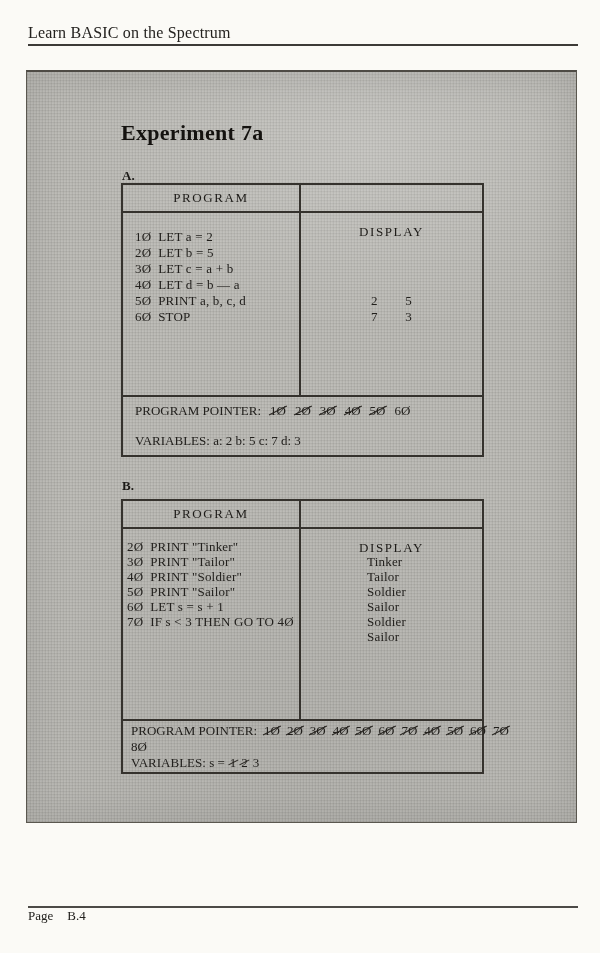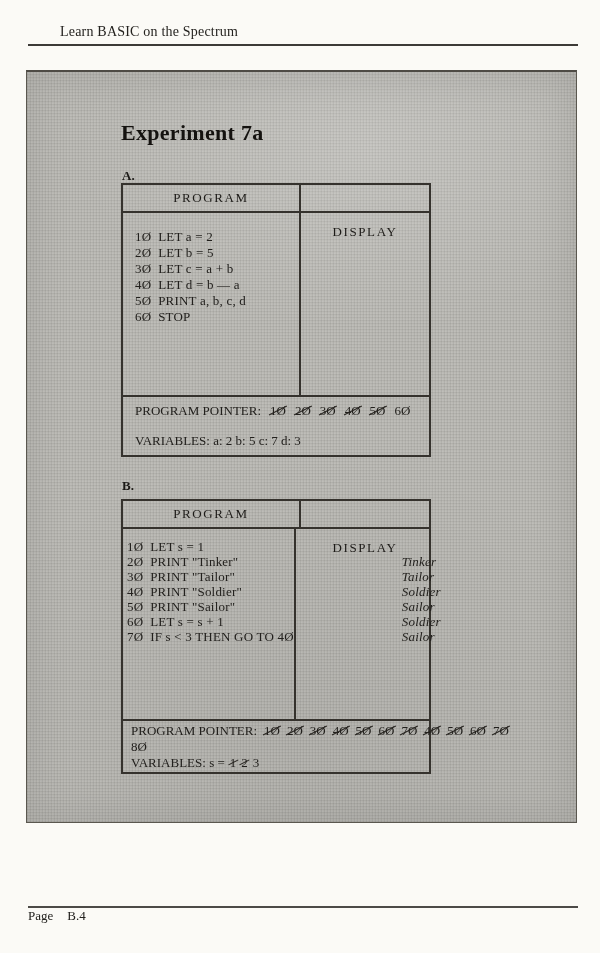--- a/index.html
+++ b/index.html
@@ -1,21 +1,21 @@
 <!DOCTYPE html>
 <html><head>
 <meta charset="utf-8">
 <style>
   html,body{margin:0;padding:0;}
   body{
     width:600px;height:953px;position:relative;overflow:hidden;
     background:#fbfaf6;color:#22201d;
     font-family:"Liberation Serif", serif;
   }
-  .running-header{position:absolute;left:28px;top:24px;font-size:14px;letter-spacing:.2px;color:#24221f;margin-left:32px;}
+  .running-header{position:absolute;left:28px;top:24px;font-size:16px;letter-spacing:.2px;color:#24221f;}
   .header-rule{position:absolute;left:28px;top:44px;width:550px;height:2px;background:#3c3a37;}
   .footer-rule{position:absolute;left:28px;top:906px;width:550px;height:2px;background:#4c4a47;}
   .page-footer{position:absolute;left:28px;top:908px;font-size:13px;}
   .page-footer .page-num{margin-left:14px;}
 
   .photo-panel{
     position:absolute;left:26px;top:70px;width:551px;height:753px;box-sizing:border-box;
     background-color:#b9b8b3;
     background-image:
       radial-gradient(ellipse 420px 260px at 62% 10%, rgba(255,255,255,.16), transparent 70%),
@@ -25,40 +25,40 @@
     border:1px solid #5a574f;border-top:2px solid #4e4b45;
     box-shadow:inset 0 0 45px rgba(0,0,0,.10);
   }
 
   .title{position:absolute;left:94px;top:48px;margin:0;font-size:22px;font-weight:bold;letter-spacing:.3px;color:#14120f;}
   .section-label{position:absolute;font-size:13px;font-weight:bold;color:#1c1a17;}
   .label-a{left:95px;top:96px;}
   .label-b{left:95px;top:406px;}
 
   .exp-table{
-    position:absolute;left:94px;width:310px;box-sizing:border-box;
+    position:absolute;left:94px;width:363px;box-sizing:border-box;
     border:2px solid #35322d;display:flex;flex-direction:column;
   }
   .table-a{top:111px;height:274px;}
   .table-b{top:427px;height:275px;}
 
   .t-header{display:flex;height:26px;flex:none;border-bottom:2px solid #35322d;}
   .t-h-cell{display:flex;align-items:center;justify-content:center;font-size:13px;letter-spacing:1.6px;color:#1d1b18;}
   .t-h-cell.program{width:178px;border-right:2px solid #35322d;box-sizing:border-box;}
   .t-h-cell.display{flex:1;margin-top:47px;}
 
   .t-body{display:flex;flex:none;}
   .table-a .t-body{height:182px;}
   .table-b .t-body{height:190px;}
   .col-prog{width:178px;box-sizing:border-box;border-right:2px solid #35322d;}
   .col-disp{flex:1;}
   .table-a .col-prog{padding:16px 0 0 12px;}
   .table-a .col-disp{padding:16px 0 0 70px;}
   .table-b .col-prog{padding:10px 0 0 4px;}
-  .table-b .col-disp{padding:10px 0 0 106px;font-style:italic;}
+  .table-b .col-disp{padding:10px 0 0 66px;}
   .line{font-size:13px;white-space:pre;letter-spacing:.2px;}
   .table-a .line{height:16px;line-height:16px;}
   .table-b .line{height:15px;line-height:15px;}
 
   .t-footer{flex:1;border-top:2px solid #35322d;font-size:13px;font-family:Liberation Serif, serif;}
   .table-a .t-footer{padding:6px 8px 0 12px;}
   .table-b .t-footer{padding:2px 10px 0 8px;}
   .pt-line{line-height:16px;white-space:nowrap;}
   .pt-num{display:inline-block;position:relative;margin-left:7px;}
   .table-a .pt-num{margin-left:9px;}
@@ -91,39 +91,46 @@
     </div>
     <div class="t-body">
       <div class="col-prog">
         <div class="line">1Ø  LET a = 2</div>
         <div class="line">2Ø  LET b = 5</div>
         <div class="line">3Ø  LET c = a + b</div>
         <div class="line">4Ø  LET d = b — a</div>
         <div class="line">5Ø  PRINT a, b, c, d</div>
         <div class="line">6Ø  STOP</div>
       </div>
+      <div class="col-disp">
+        <div class="line"></div>
+        <div class="line"></div>
+        <div class="line"></div>
+        <div class="line"></div>
+        <div class="line">2        5</div>
+        <div class="line">7        3</div>
+      </div>
     </div>
     <div class="t-footer">
       <div class="pt-line">
         <span class="pt-label">PROGRAM POINTER:</span><span class="pt-num struck">1Ø</span><span class="pt-num struck">2Ø</span><span class="pt-num struck">3Ø</span><span class="pt-num struck">4Ø</span><span class="pt-num struck">5Ø</span><span class="pt-num">6Ø</span>
       </div>
       <div class="vars-line">VARIABLES: a: 2 b: 5 c: 7 d: 3</div>
     </div>
   </div>
 
   <div class="section-label label-b">B.</div>
 
   <div class="exp-table table-b">
     <div class="t-header">
       <div class="t-h-cell program">PROGRAM</div>
       <div class="t-h-cell display">DISPLAY</div>
     </div>
     <div class="t-body">
       <div class="col-prog">
-        <div class="line">1Ø  LET s = 1</div>
         <div class="line">2Ø  PRINT "Tinker"</div>
         <div class="line">3Ø  PRINT "Tailor"</div>
         <div class="line">4Ø  PRINT "Soldier"</div>
         <div class="line">5Ø  PRINT "Sailor"</div>
         <div class="line">6Ø  LET s = s + 1</div>
         <div class="line">7Ø  IF s &lt; 3 THEN GO TO 4Ø</div>
       </div>
       <div class="col-disp">
         <div class="line"></div>
         <div class="line">Tinker</div>

